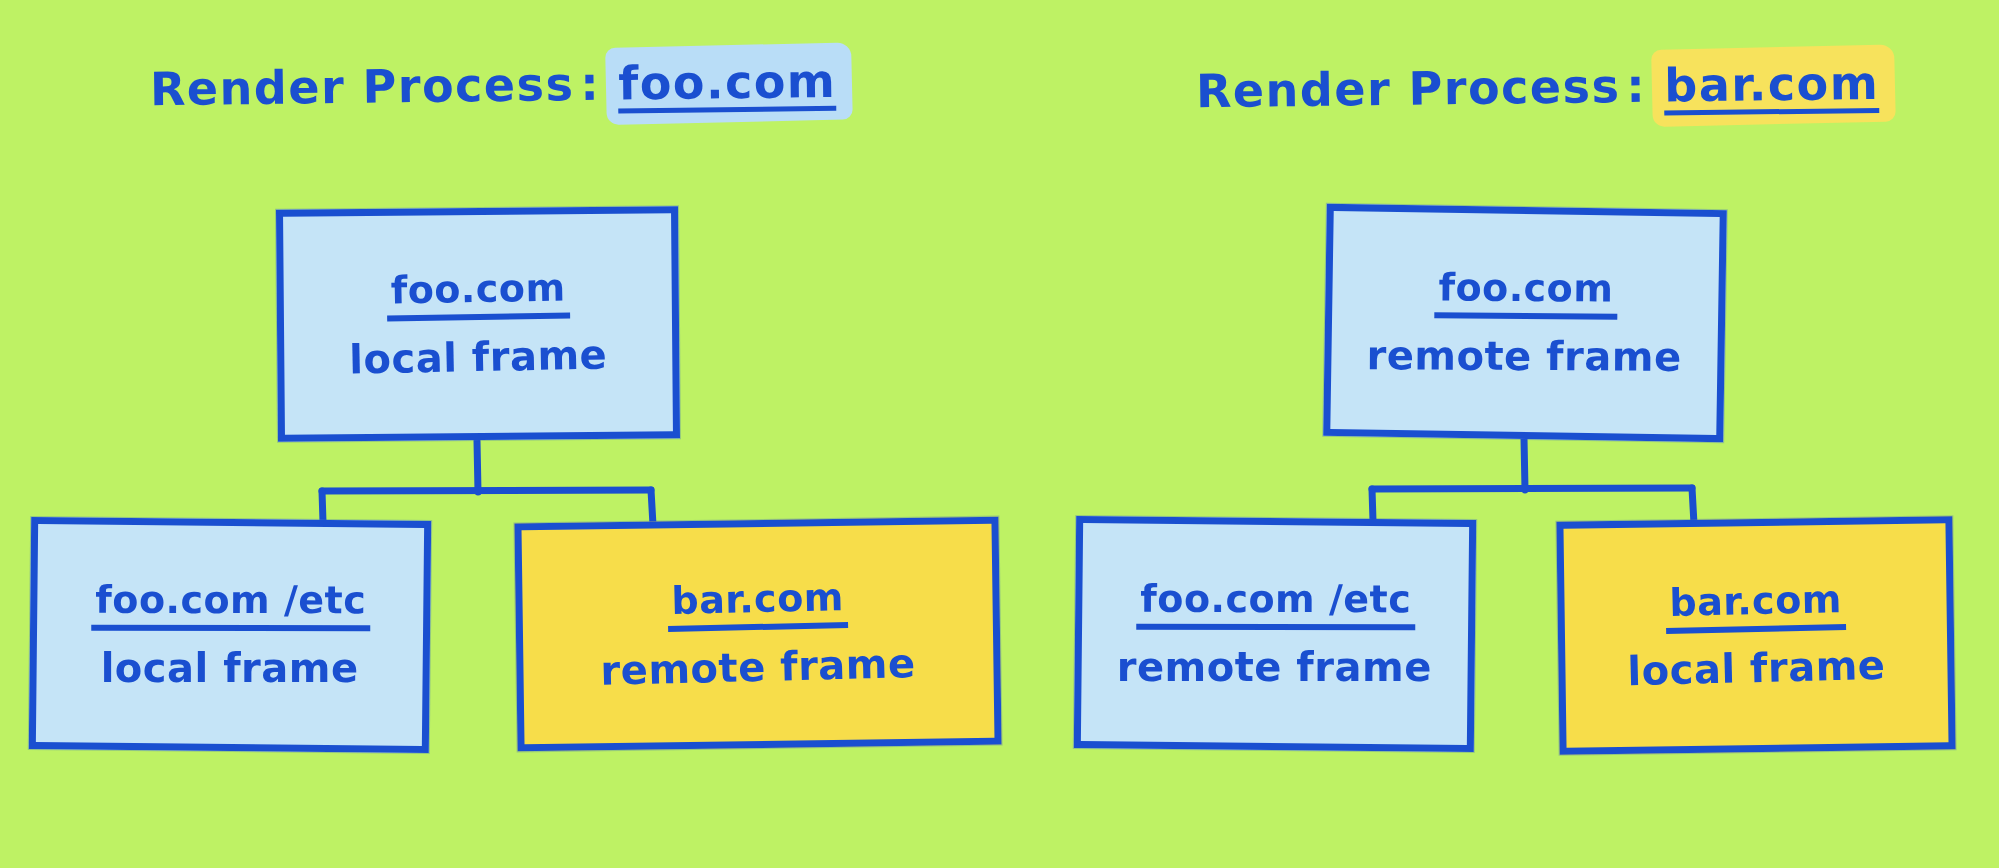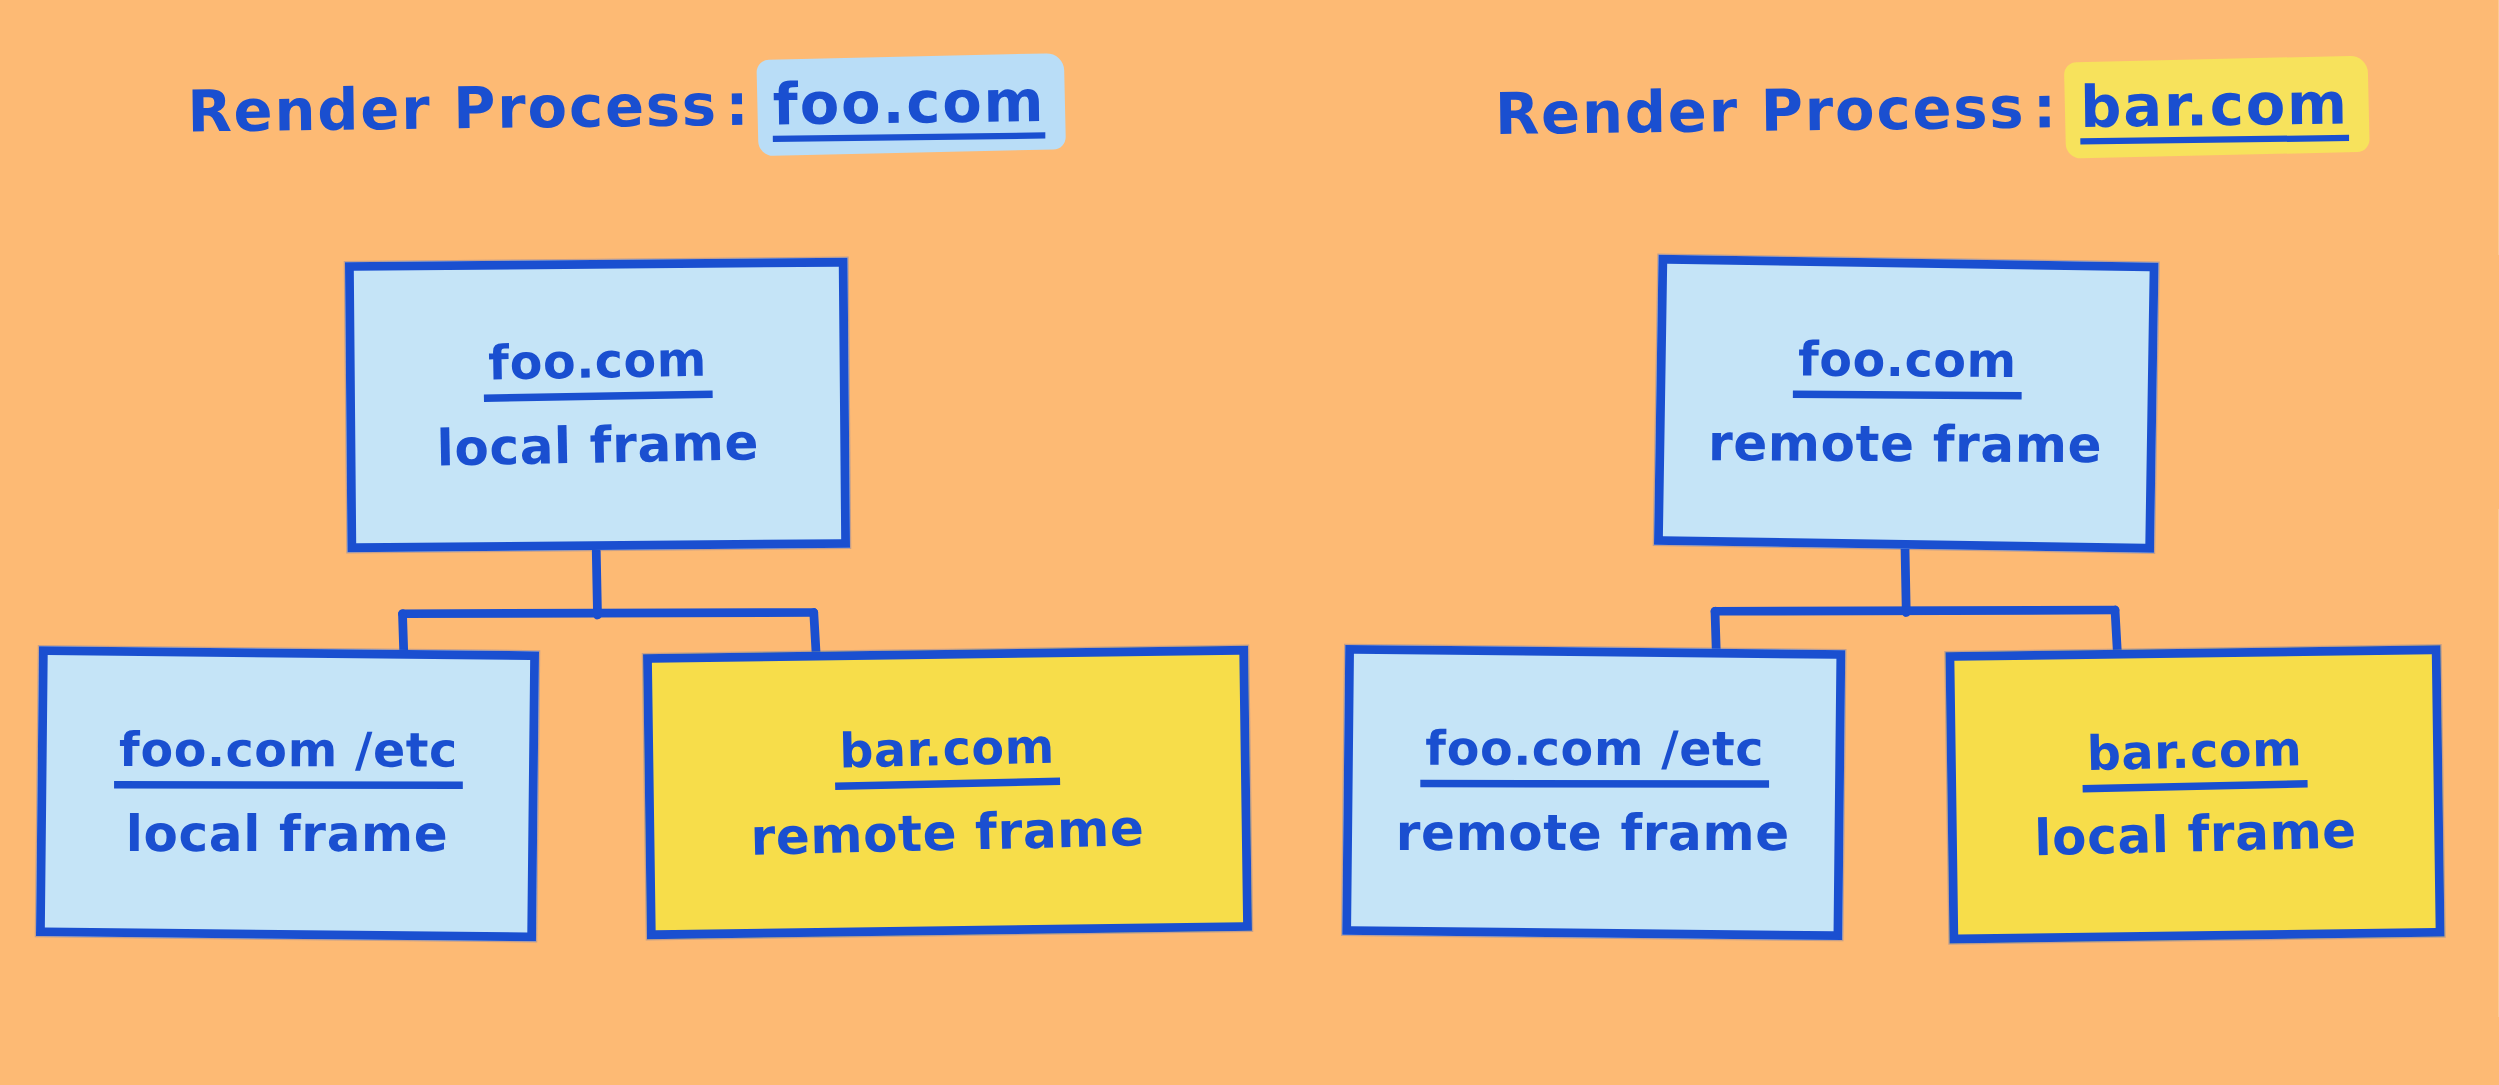--- a/index.html
+++ b/index.html
@@ -13,21 +13,21 @@
     height: 868px;
     overflow: hidden;
     font-family: "DejaVu Sans", sans-serif;
     position: relative;
   }
 
   #canvas {
     position: relative;
     width: 1999px;
     height: 868px;
-    background: #fdba74;
+    background: #bef264;
   }
 
   
   .title {
     position: absolute;
     white-space: nowrap;
     font-family: "DejaVu Sans", sans-serif;
     font-size: 46px;
     font-weight: 700;
     letter-spacing: 1.5px;

